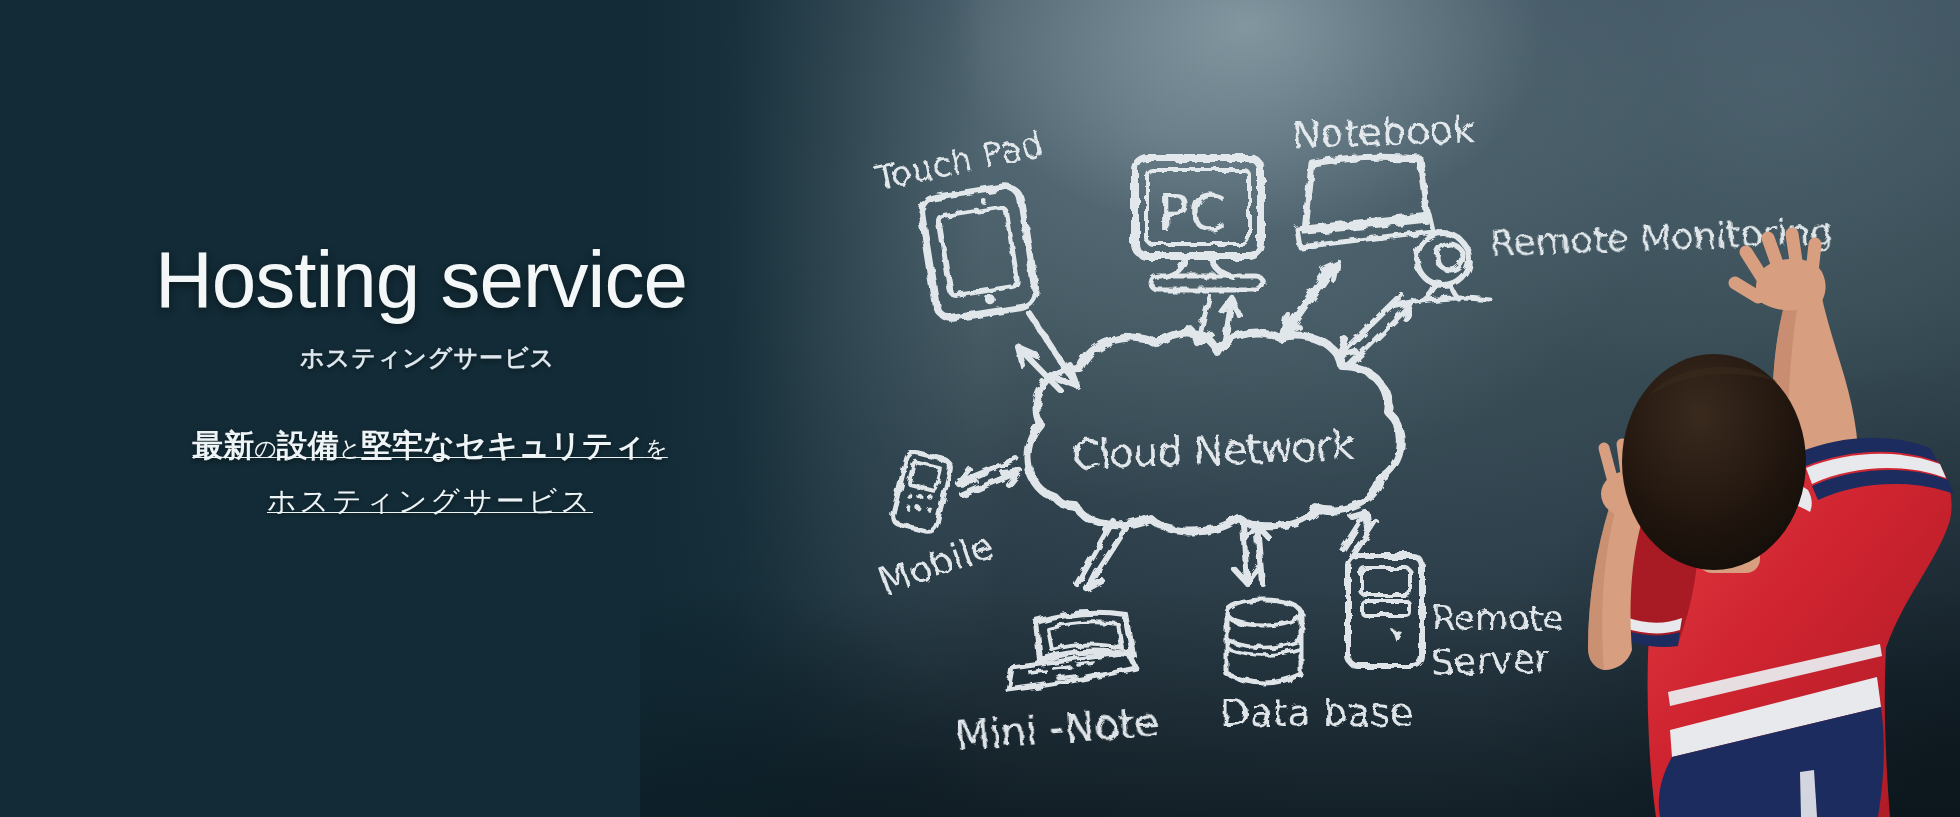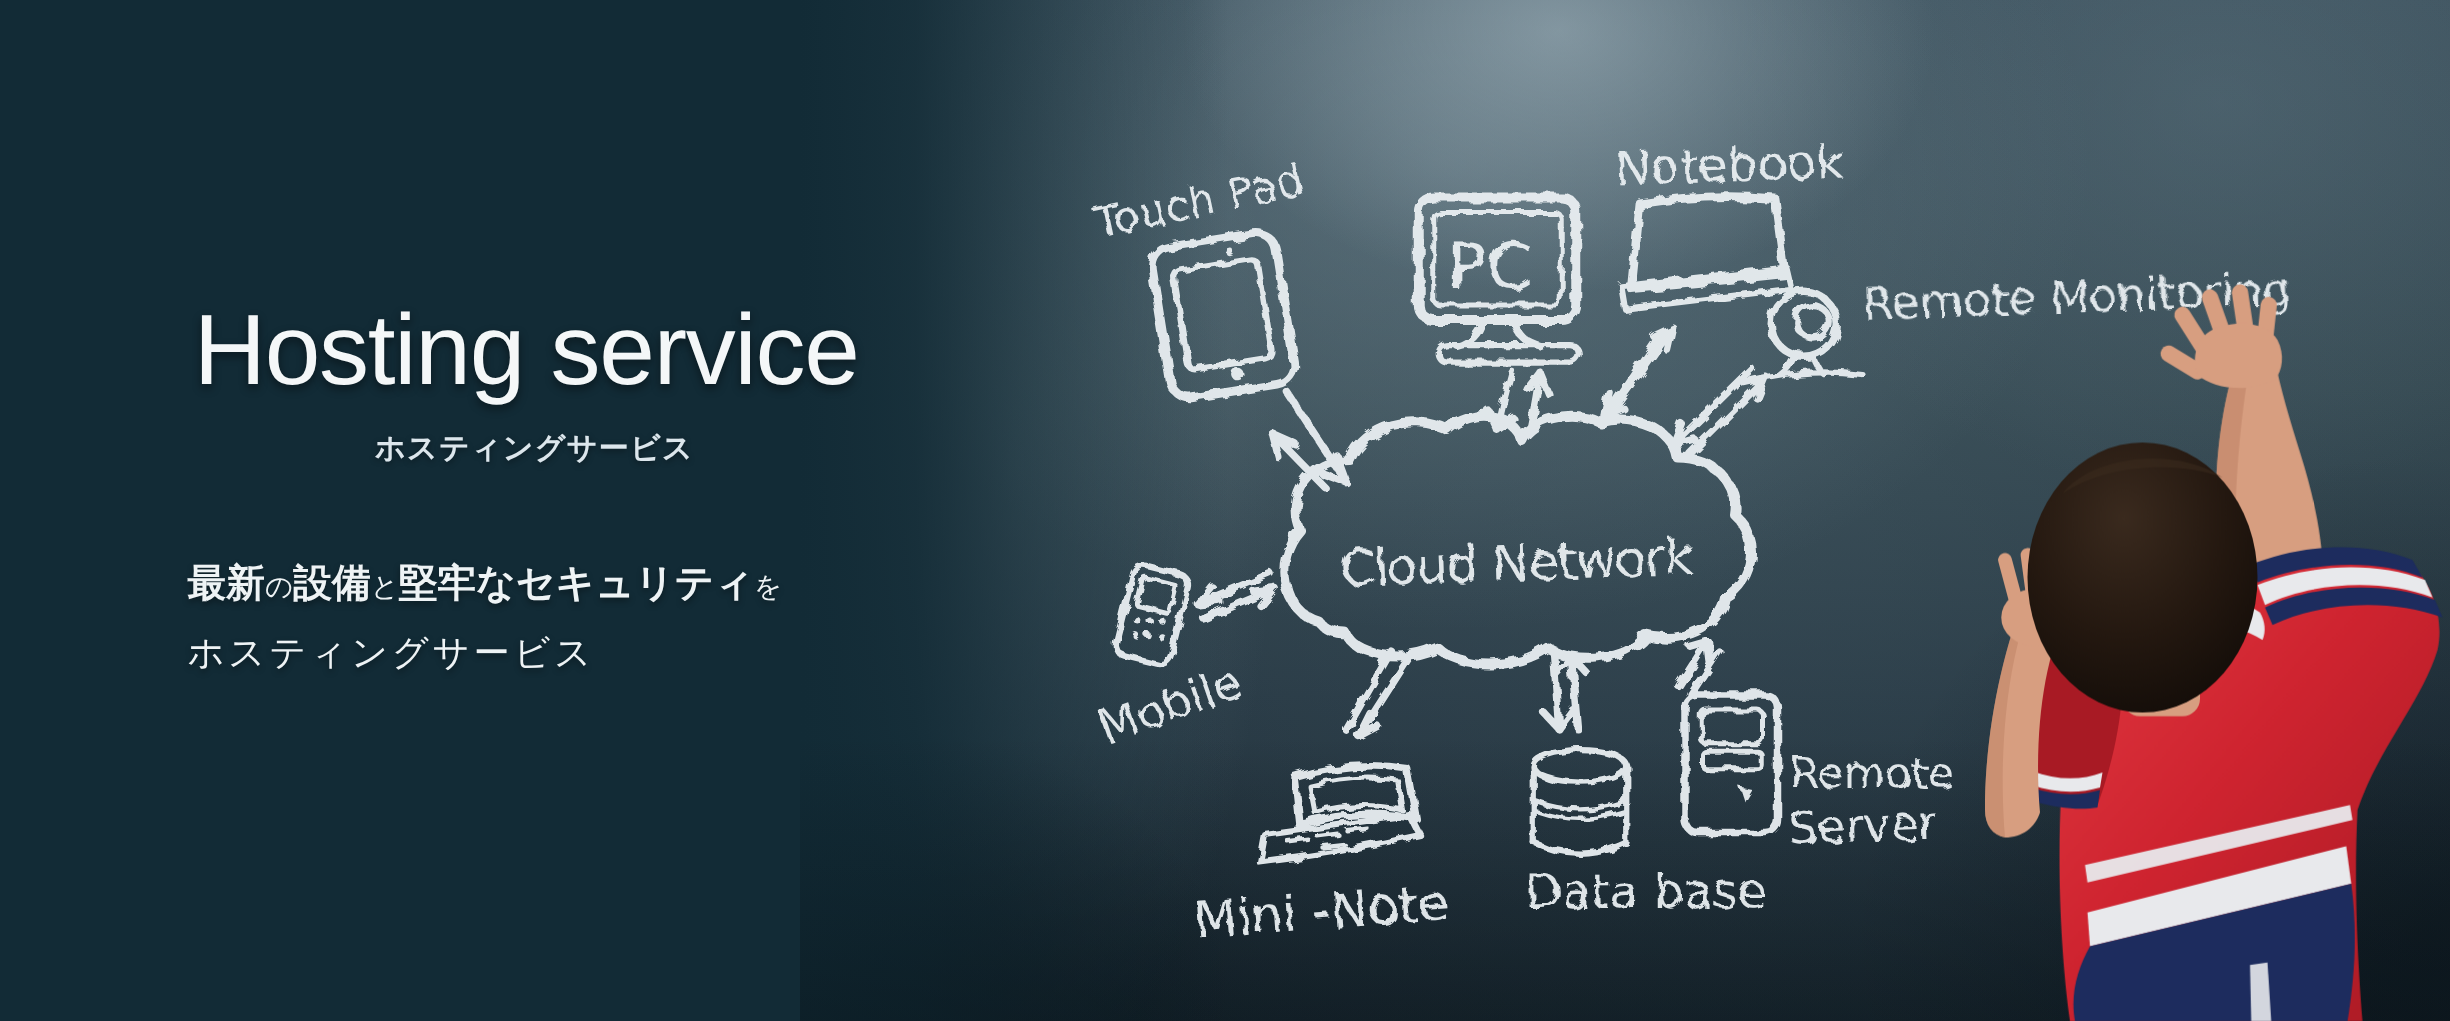--- a/index.html
+++ b/index.html
@@ -45,37 +45,38 @@
   }
   
   .chalkboard::after{
     content:"";position:absolute;inset:0;
     background:linear-gradient(180deg,rgba(0,0,0,0) 72%,rgba(5,13,18,.38) 100%);
   }
 
   .sketch-layer{position:absolute;inset:0;width:1960px;height:817px;}
 
   
-  .hero-text{position:absolute;left:0;top:0;width:820px;height:817px;}
+  .hero-text{position:absolute;left:0;top:0;width:820px;height:817px;text-align:center;}
   .hero-title{
     position:absolute;left:155px;top:234px;
     font-size:80px;font-weight:400;letter-spacing:-1px;
     color:var(--title-color);white-space:nowrap;
     text-shadow:0 3px 8px rgba(0,0,0,.45);
   }
   .hero-subtitle{
     position:absolute;left:300px;top:342px;
     font-size:24px;font-weight:700;letter-spacing:1px;
     color:var(--subtitle-color);white-space:nowrap;
     text-shadow:0 2px 5px rgba(0,0,0,.4);
   }
   .hero-description{
-    position:absolute;left:150px;top:442px;width:560px;
+    position:absolute;left:150px;top:421px;width:560px;
     color:var(--body-color);line-height:50px;
     text-shadow:0 2px 5px rgba(0,0,0,.4);
+    text-decoration:underline;
   }
   .hero-description .line{display:block;white-space:nowrap;}
   .hero-description .seg-em{font-size:31px;font-weight:700;}
   .hero-description .seg{font-size:22px;font-weight:400;}
   .hero-description .line-last .seg{font-size:29px;letter-spacing:3px;}
 
   svg text{user-select:none;}
 </style>
 </head>
 <body>

